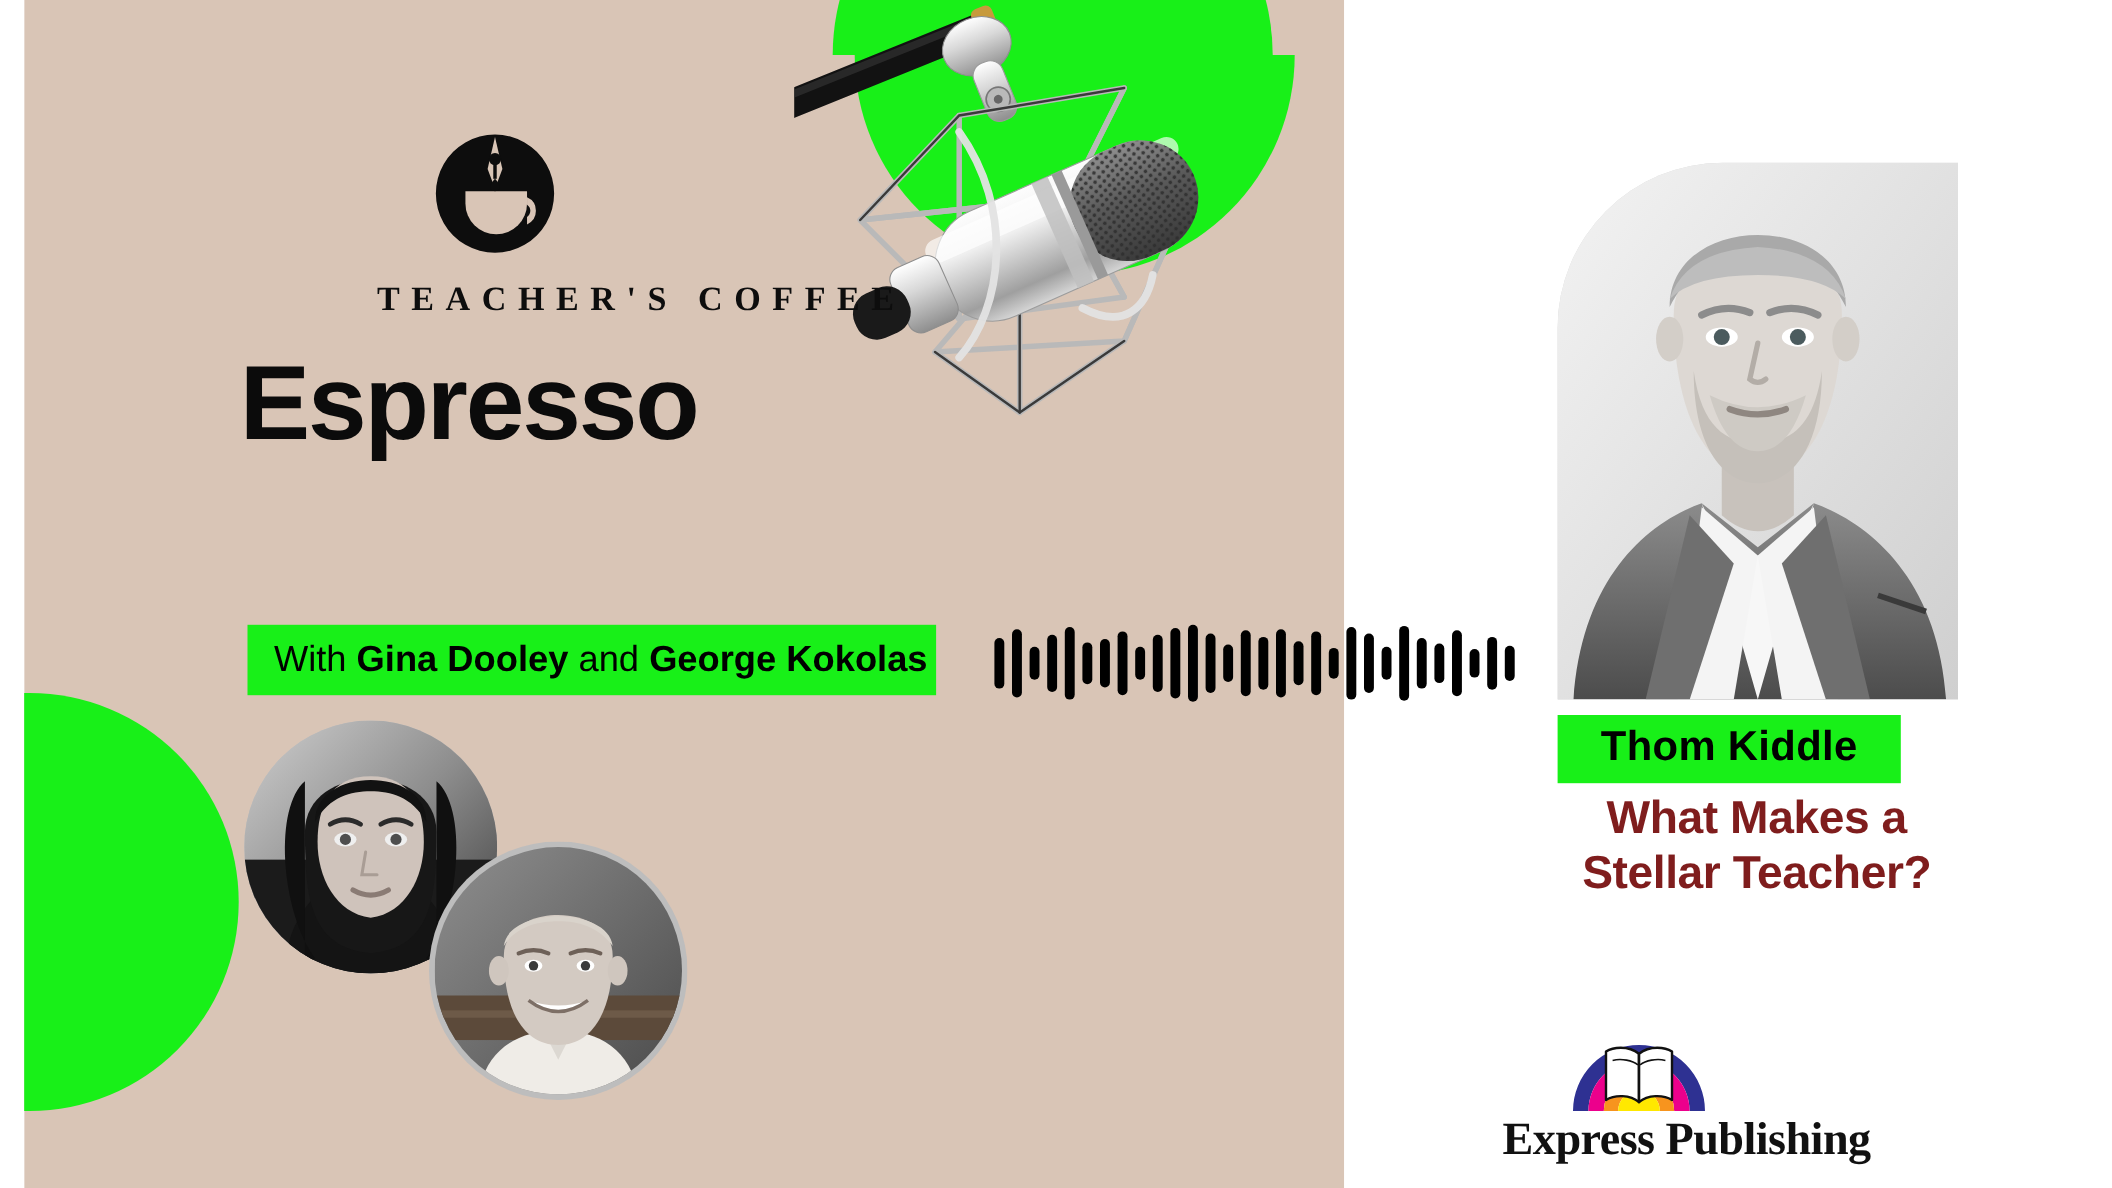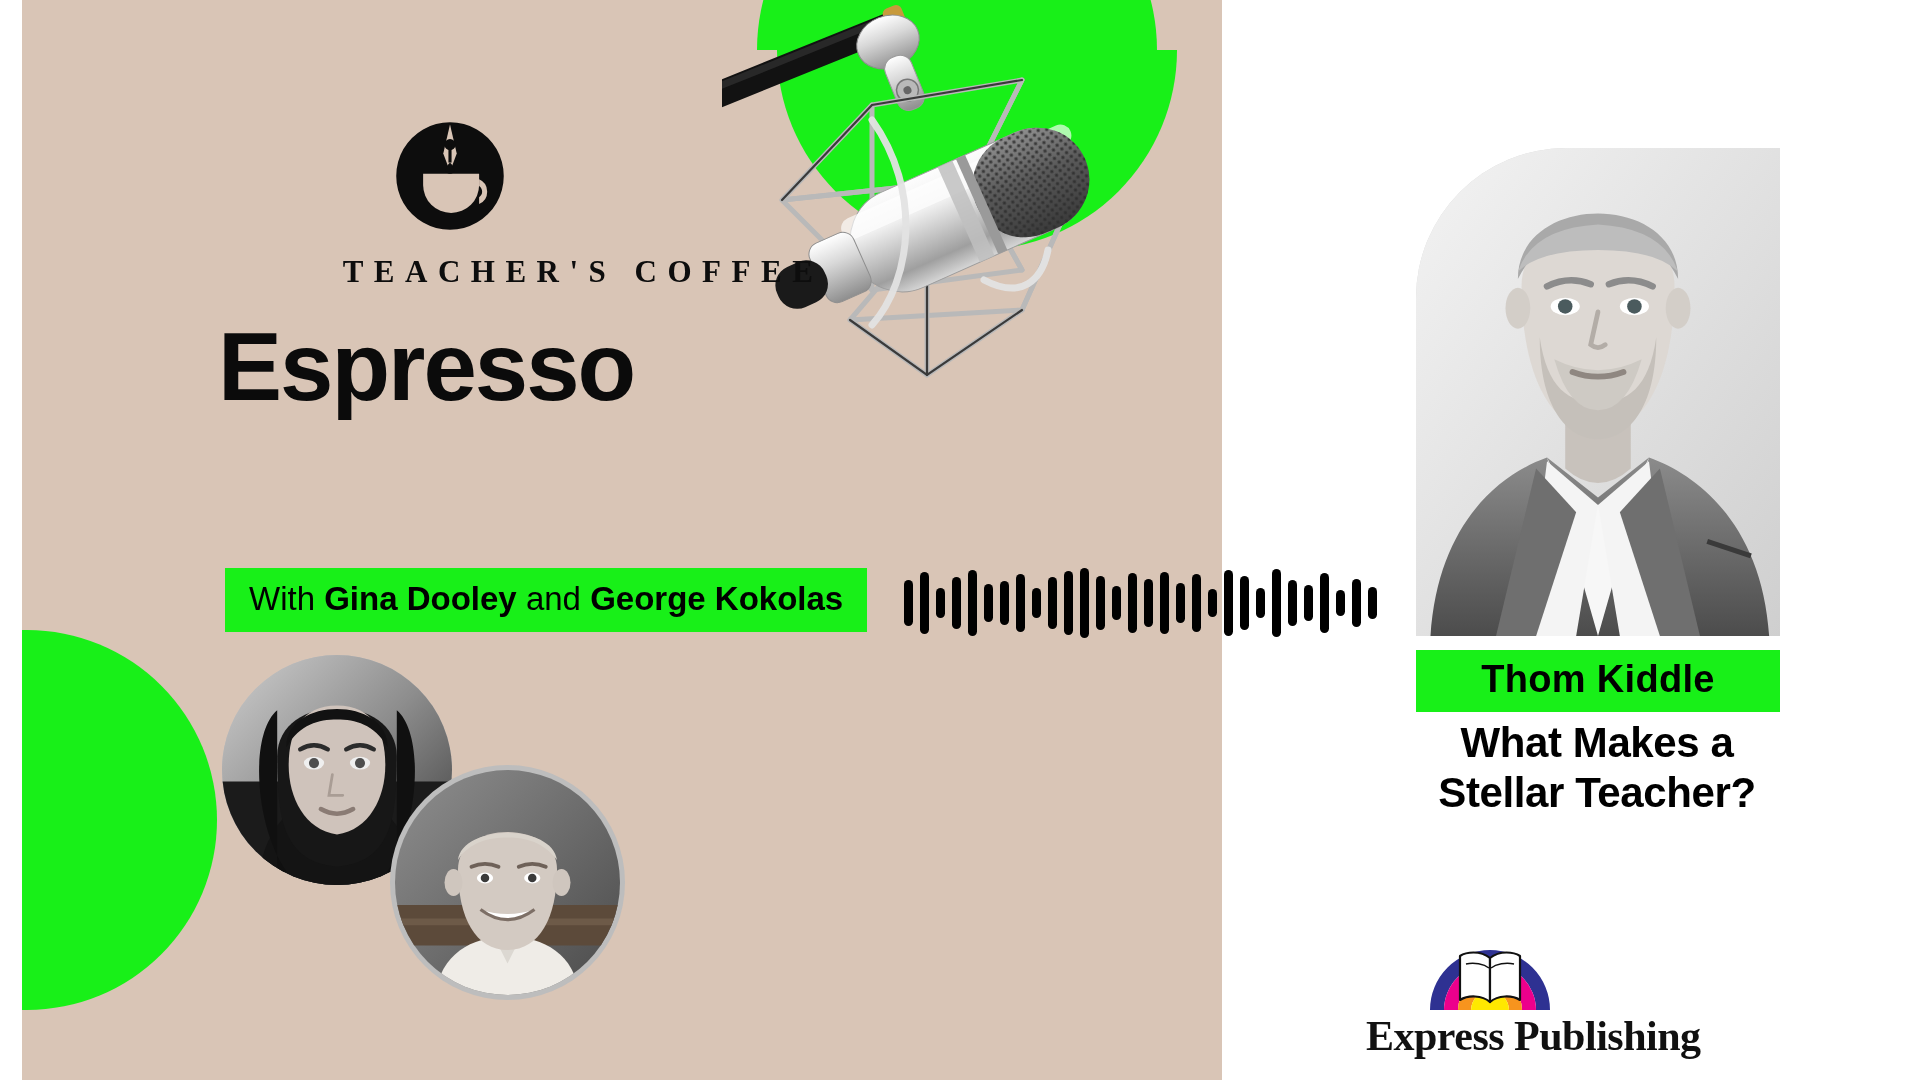--- a/index.html
+++ b/index.html
@@ -70,21 +70,21 @@
     letter-spacing:-1px;
     color:#0b0b0b;
     line-height:1.02;
     margin-top:6px;
   }
 
   
   .hosts-bar{
     position:absolute; left:203px; top:568px;
     background:#18f018;
-    padding:12px 24px 14px 24px;
+    padding:12px 8px 14px 24px;
     font-size:33px;
     color:#000;
     white-space:nowrap;
   }
   .hosts-bar b{ font-weight:700; }
   .hosts-bar span.light{ font-weight:400; }
 
   
   .host-av{
     position:absolute; border-radius:50%; overflow:hidden;
@@ -107,31 +107,31 @@
   
   .guest-photo{
     position:absolute; left:1394px; top:148px; width:364px; height:488px;
     border-top-left-radius:150px;
     overflow:hidden;
     background:#d7d7d7;
   }
   .guest-photo svg{ width:100%; height:100%; display:block; }
 
   .guest-name{
-    position:absolute; left:1394px; top:650px; width:364px;
+    position:absolute; left:1394px; top:650px; width:312px;
     background:#18f018;
     text-align:center;
     font-size:38px; font-weight:700; color:#000;
     padding:8px 0 11px 0;
     letter-spacing:0.3px;
   }
   .guest-topic{
     position:absolute; left:1340px; top:718px; width:470px;
     text-align:center;
-    font-size:42px; font-weight:700; color:#000000;
+    font-size:42px; font-weight:700; color:#7f1d1d;
     line-height:1.18;
     letter-spacing:-0.4px;
   }
 
   
   .powered{
     position:absolute; left:1322px; top:1012px;
     display:flex; align-items:center;
   }
   .powered-label{

